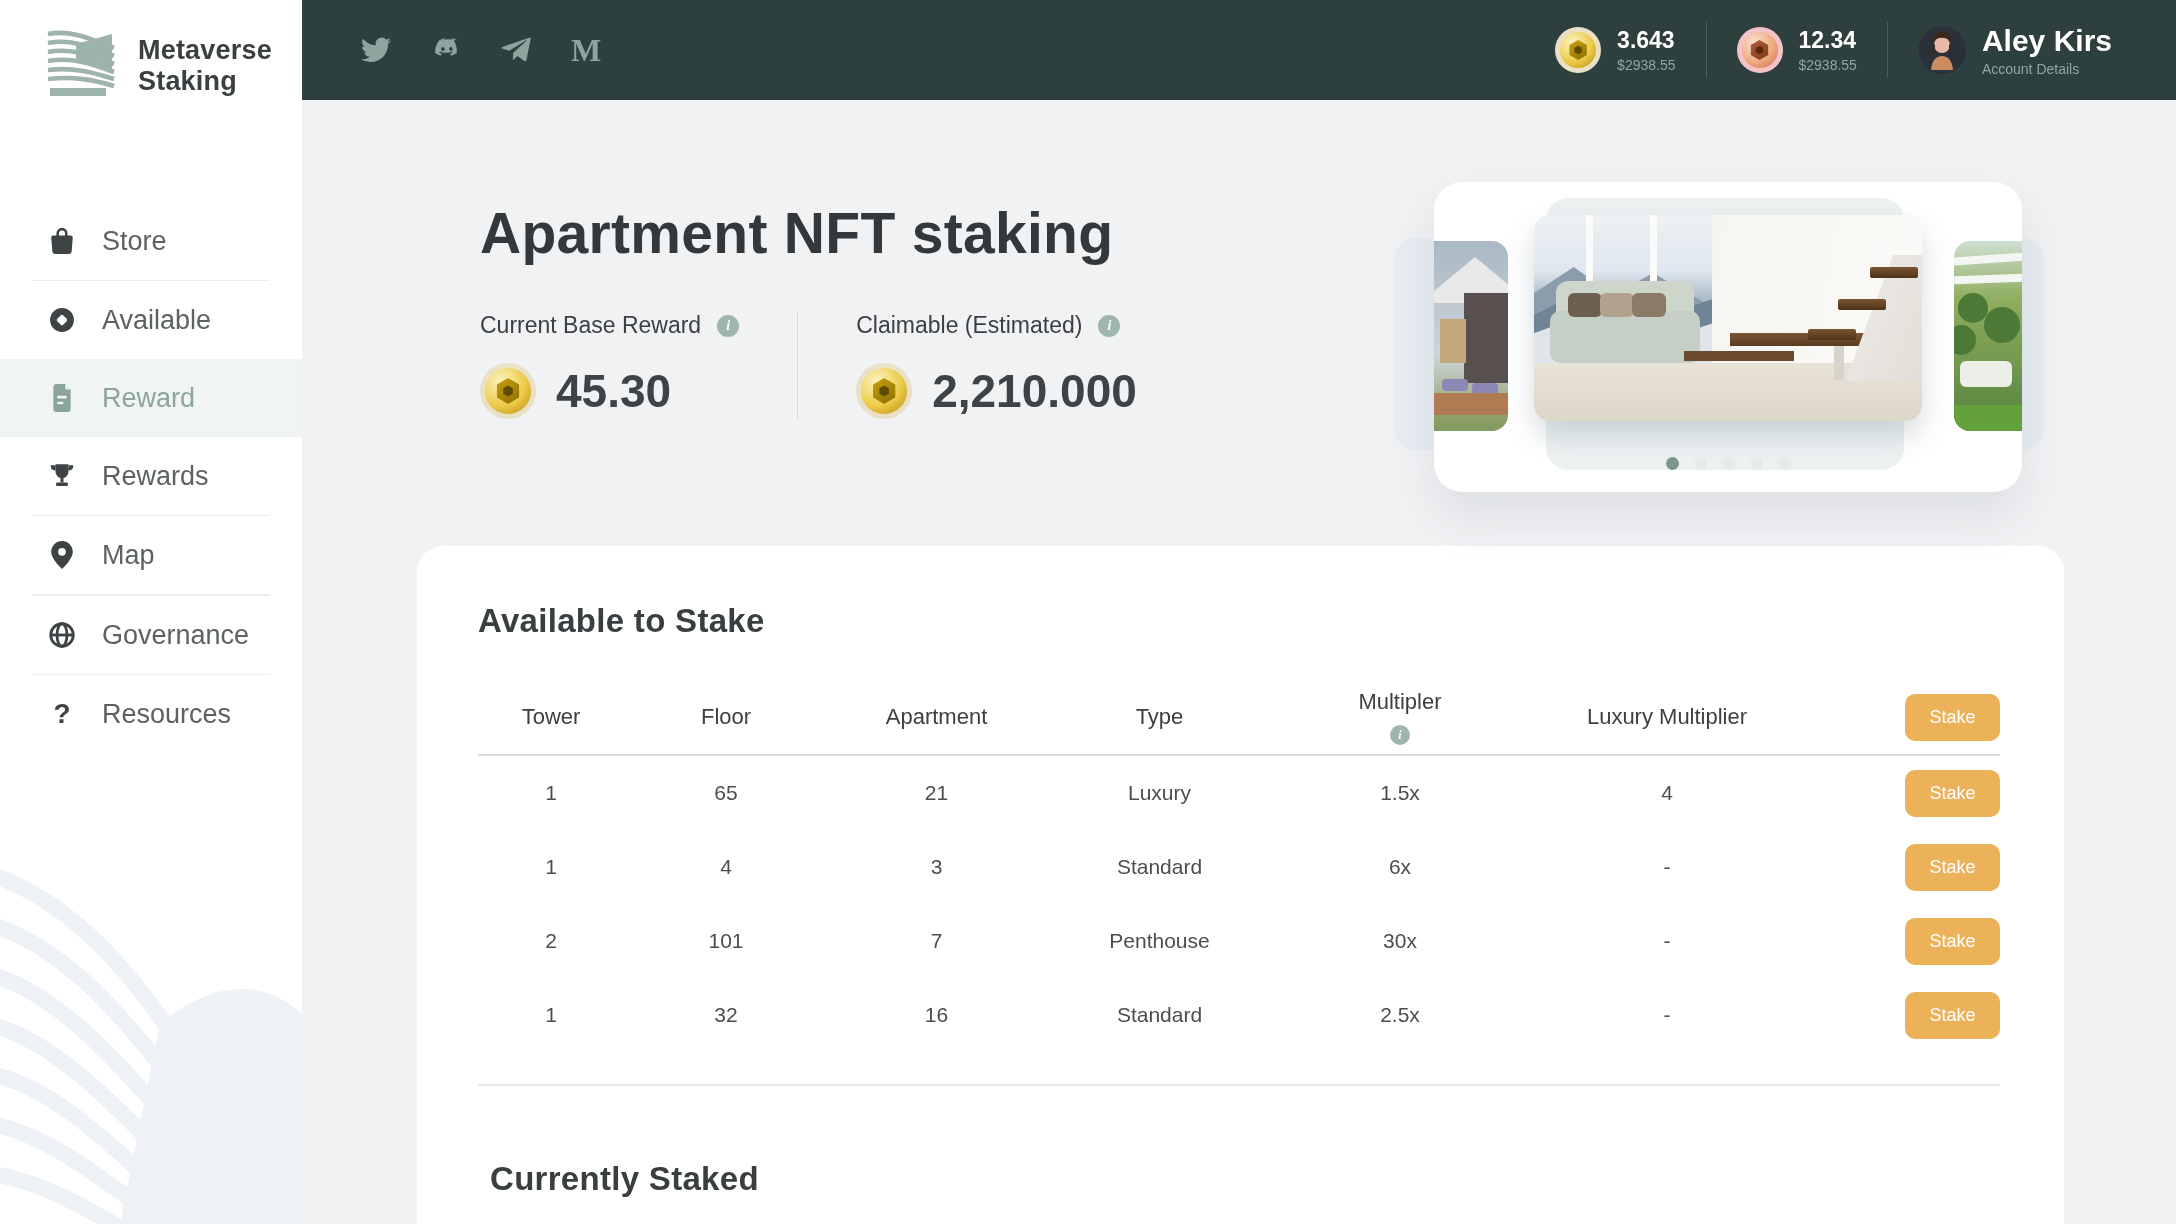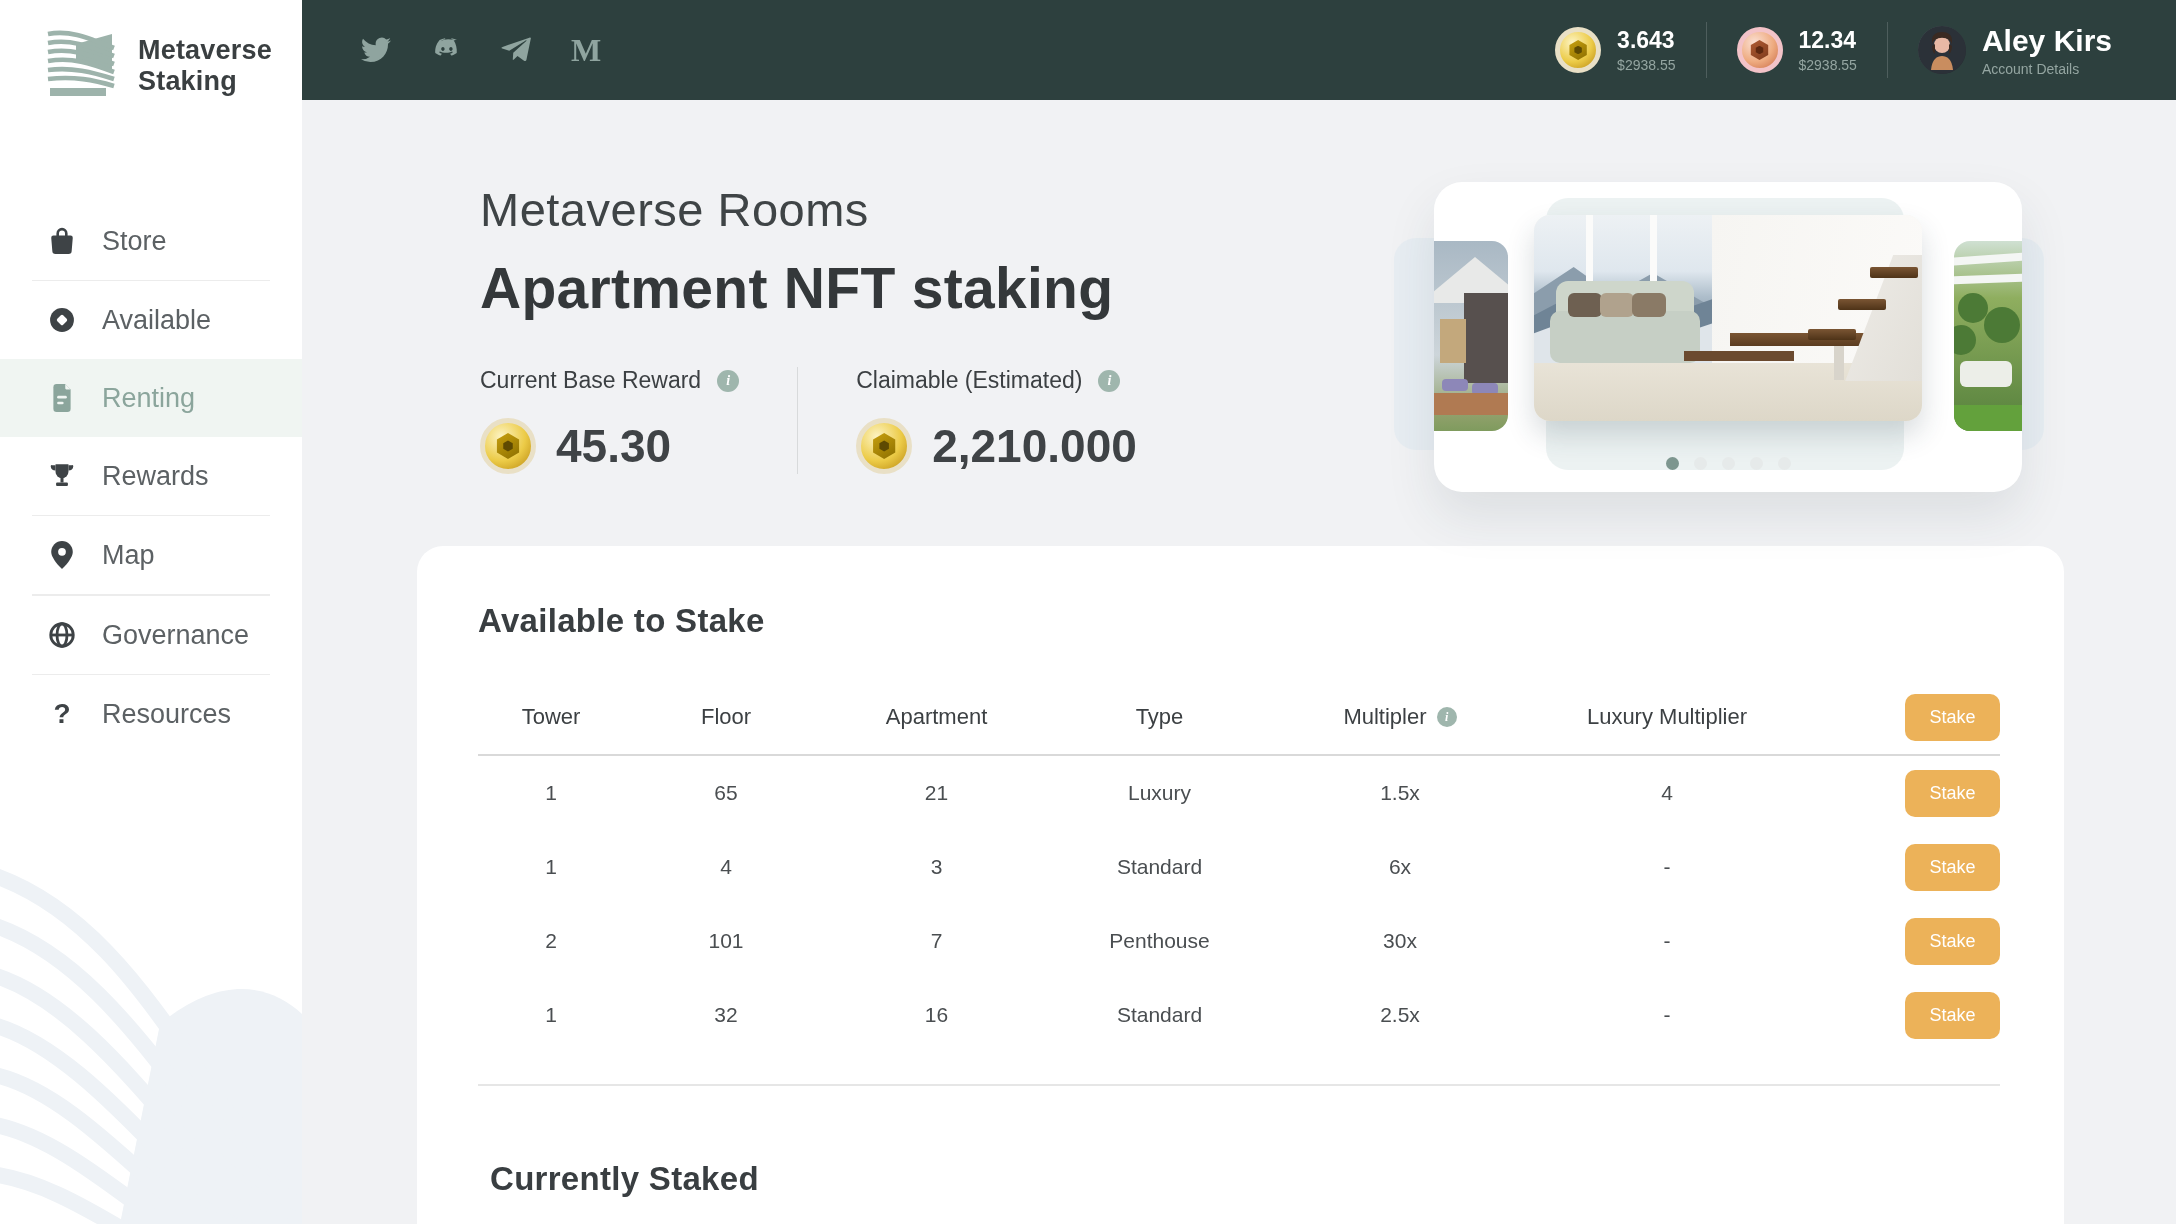--- a/index.html
+++ b/index.html
@@ -121,21 +121,21 @@
   .card { background:#ffffff; border-radius:26px; margin-top:54px; padding:56px 64px 80px 61px; min-height:700px; }
   .card h3 { font-size:33px; font-weight:600; color:#393e41; letter-spacing:.3px; }
   .table { margin-top:46px; }
   .t-row { display:grid; grid-template-columns:146px 204px 217px 229px 252px 282px 1fr;
            align-items:center; height:74px; }
   .t-row.head { height:62px; }
   .t-cell { text-align:center; font-size:21px; color:#4a4e51; }
   .head .t-cell { font-size:22px; color:#3c4043; }
   .t-cell.first { text-align:center; }
   .t-cell.last { display:flex; justify-content:flex-end; }
-  .mult-head { display:flex; align-items:center; justify-content:center; gap:10px; }
+  .mult-head { display:flex; align-items:center; justify-content:center; gap:10px;flex-direction:column; }
   .mult-head .info-icon { width:20px; height:20px; font-size:12px; }
   .stake-btn { width:95px; height:47px; border:none; border-radius:10px; background:#ecb259; color:#ffffff;
                font-size:18px; font-family:"Liberation Sans", sans-serif; cursor:pointer; }
   .head-divider { height:2px; background:#d9d9d9; margin-top:6px; }
   .end-divider { height:2px; background:#e6e6e6; margin-top:32px; }
   .staked-title { margin-top:74px; font-size:35px; font-weight:600; color:#34383a;margin-left:12px; }
 </style>
 </head>
 <body>
 
@@ -185,21 +185,21 @@
 
     <div class="nav-item active">
       <span class="nicon">
         <svg width="26" height="28" viewBox="0 0 22 26" fill="currentColor">
           <path d="M3 3 a3 3 0 0 1 3-3 h8 l5 5 v18 a3 3 0 0 1 -3 3 H6 a3 3 0 0 1 -3-3 Z"></path>
           <path d="M14 0 l5 5 h-4 a1 1 0 0 1 -1-1 Z" fill="#f0f5f2"></path>
           <rect x="6.5" y="11" width="9" height="2.4" rx="1.2" fill="#f0f5f2"></rect>
           <rect x="6.5" y="16.5" width="6" height="2.4" rx="1.2" fill="#f0f5f2"></rect>
         </svg>
       </span>
-      <span>Renting</span>
+      <span>Reward</span>
     </div>
 
     <div class="nav-item">
       <span class="nicon">
         <svg width="28" height="28" viewBox="0 0 26 26" fill="currentColor">
           <path d="M7 2 h12 v7 a6 6 0 0 1 -12 0 Z"></path>
           <path d="M4 3 h3 v5 a4.5 4.5 0 0 1 -4.5-4 A1 1 0 0 1 4 3 Z M22 3 h-3 v5 a4.5 4.5 0 0 0 4.5-4 A1 1 0 0 0 22 3 Z"></path>
           <rect x="11.6" y="14" width="2.8" height="5"></rect>
           <rect x="7.5" y="19" width="11" height="3.4" rx="1"></rect>
         </svg>
@@ -314,21 +314,20 @@
         <span class="acc-name">Aley Kirs</span>
         <span class="acc-sub">Account Details</span>
       </span>
     </div>
   </div>
 </header>
 
 <main class="main">
   <section class="hero">
     <div class="hero-left">
-      <div class="hero-sub">Metaverse Rooms</div>
       <div class="hero-title">Apartment NFT staking</div>
 
       <div class="stats">
         <div class="stat">
           <div class="stat-label-row">
             <span>Current Base Reward</span>
             <span class="info-icon">i</span>
           </div>
           <div class="stat-value-row">
             <span class="coin gold coin-lg">

